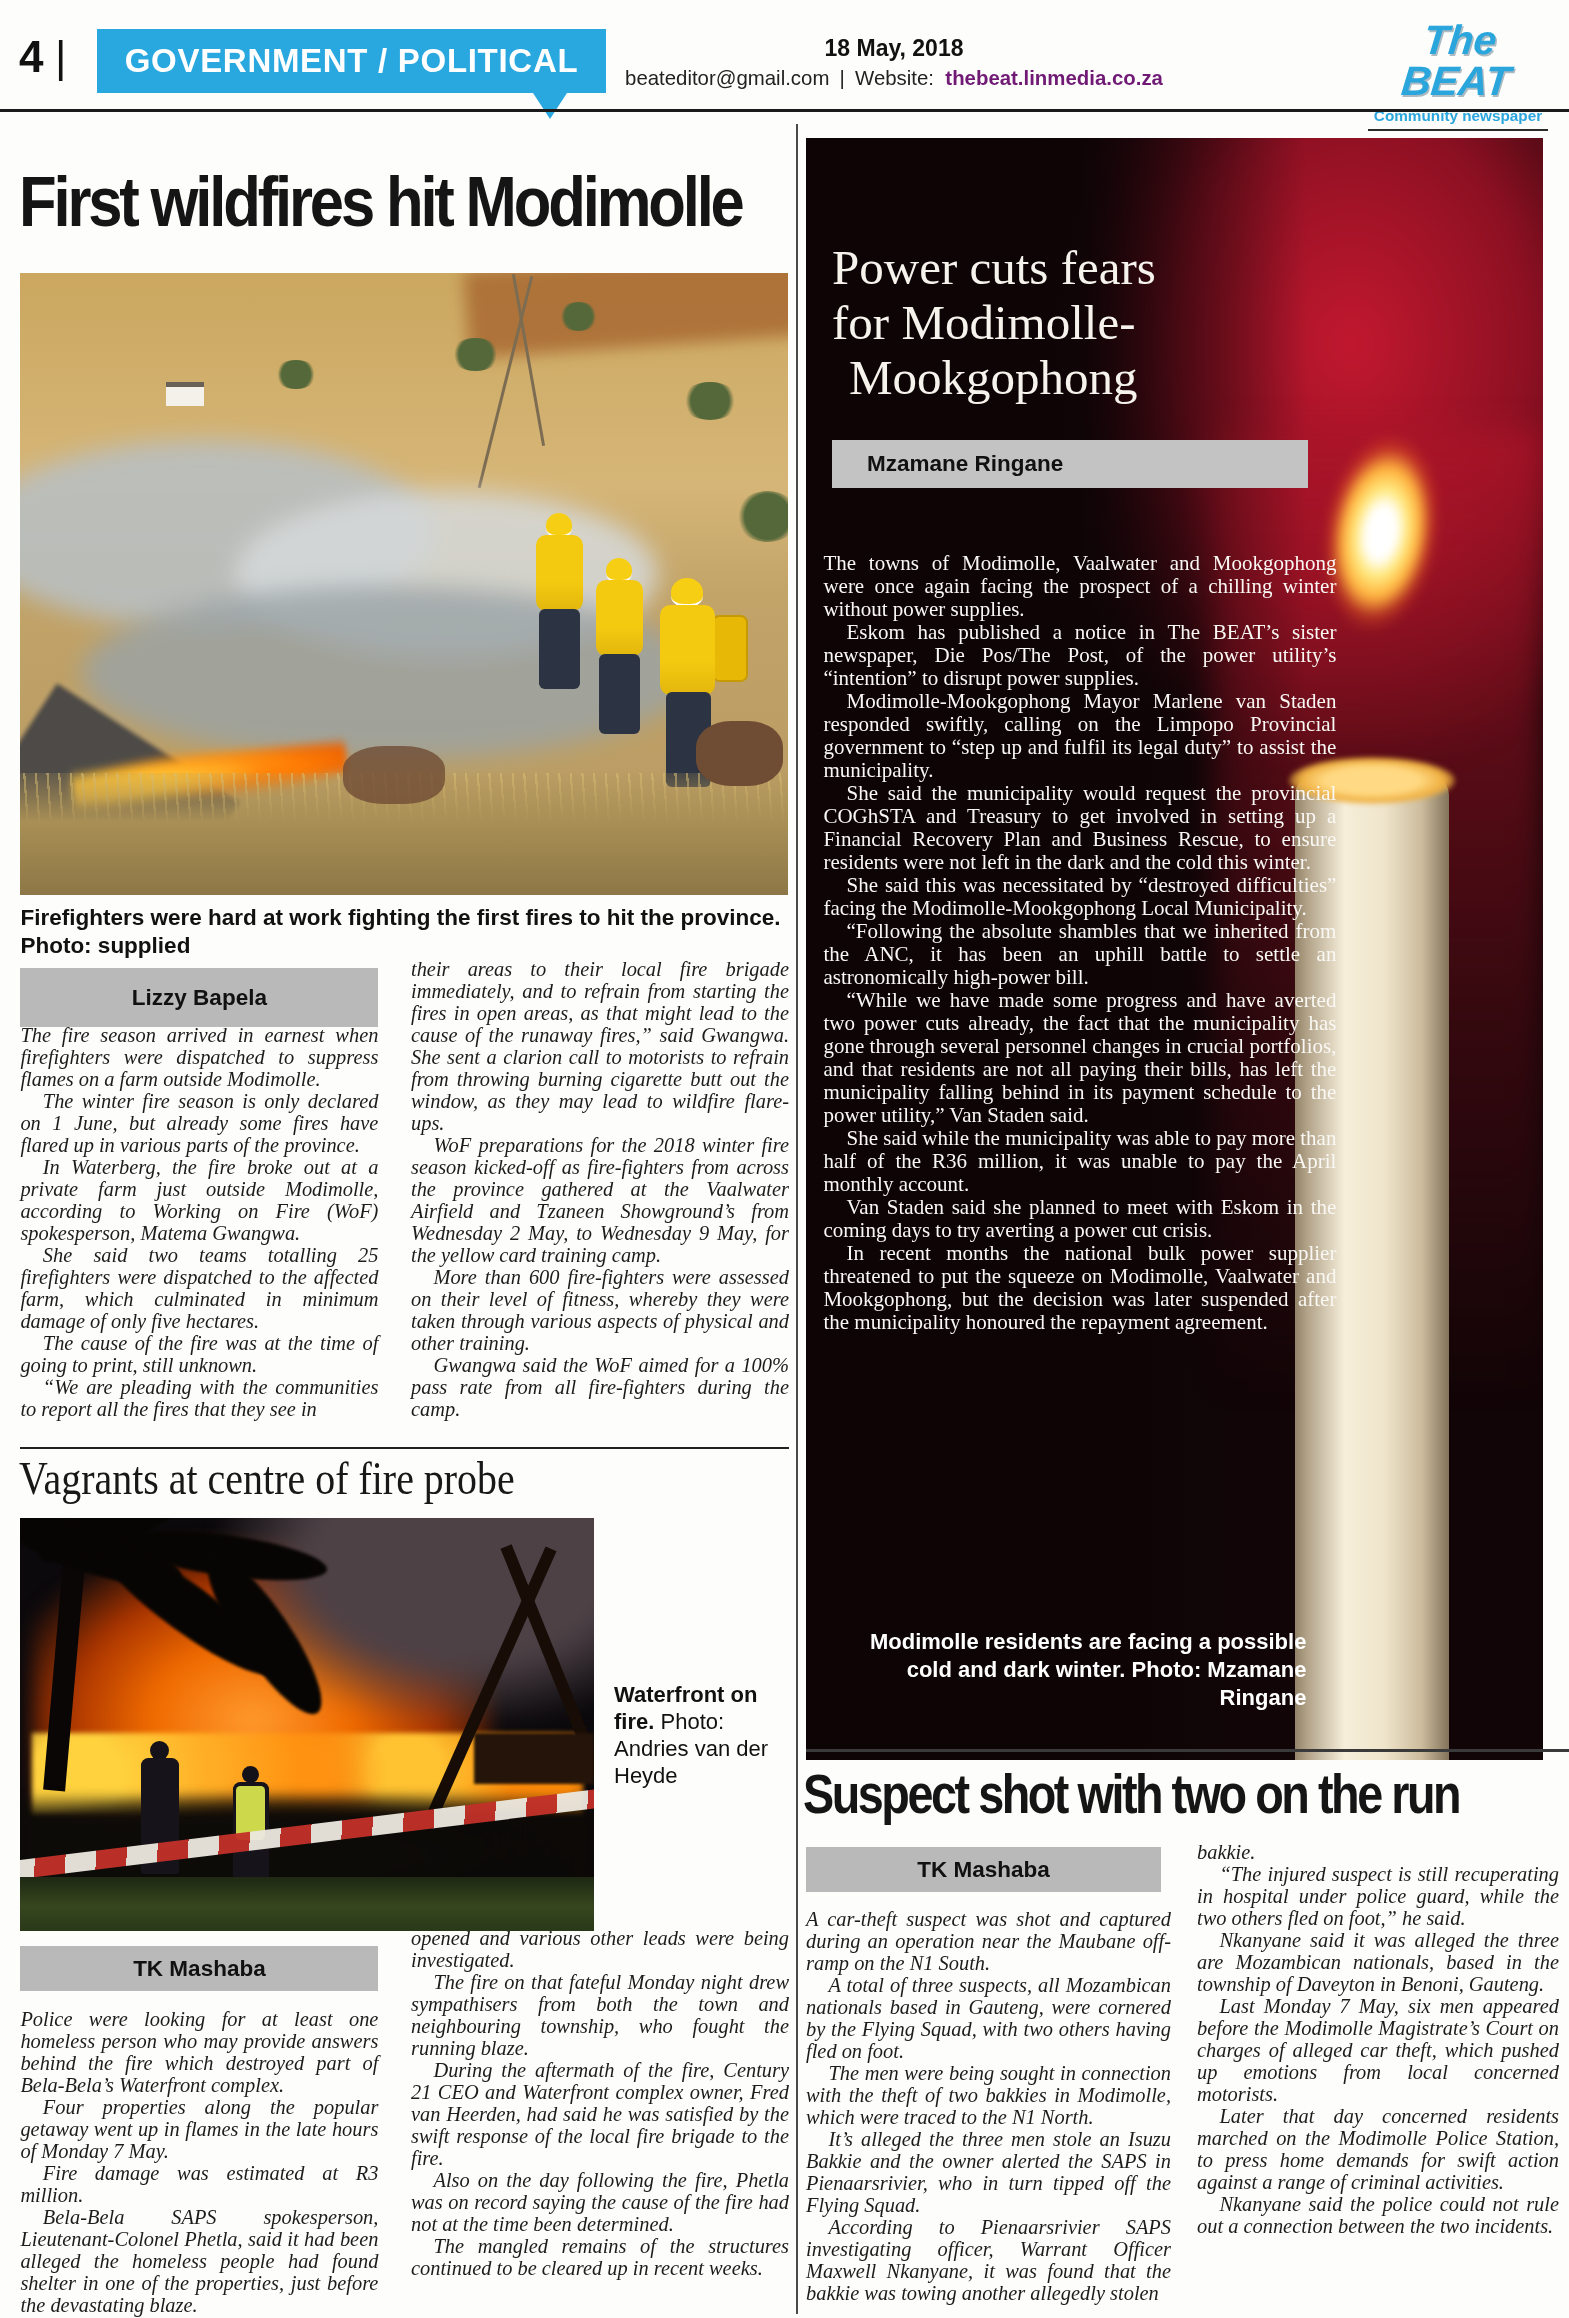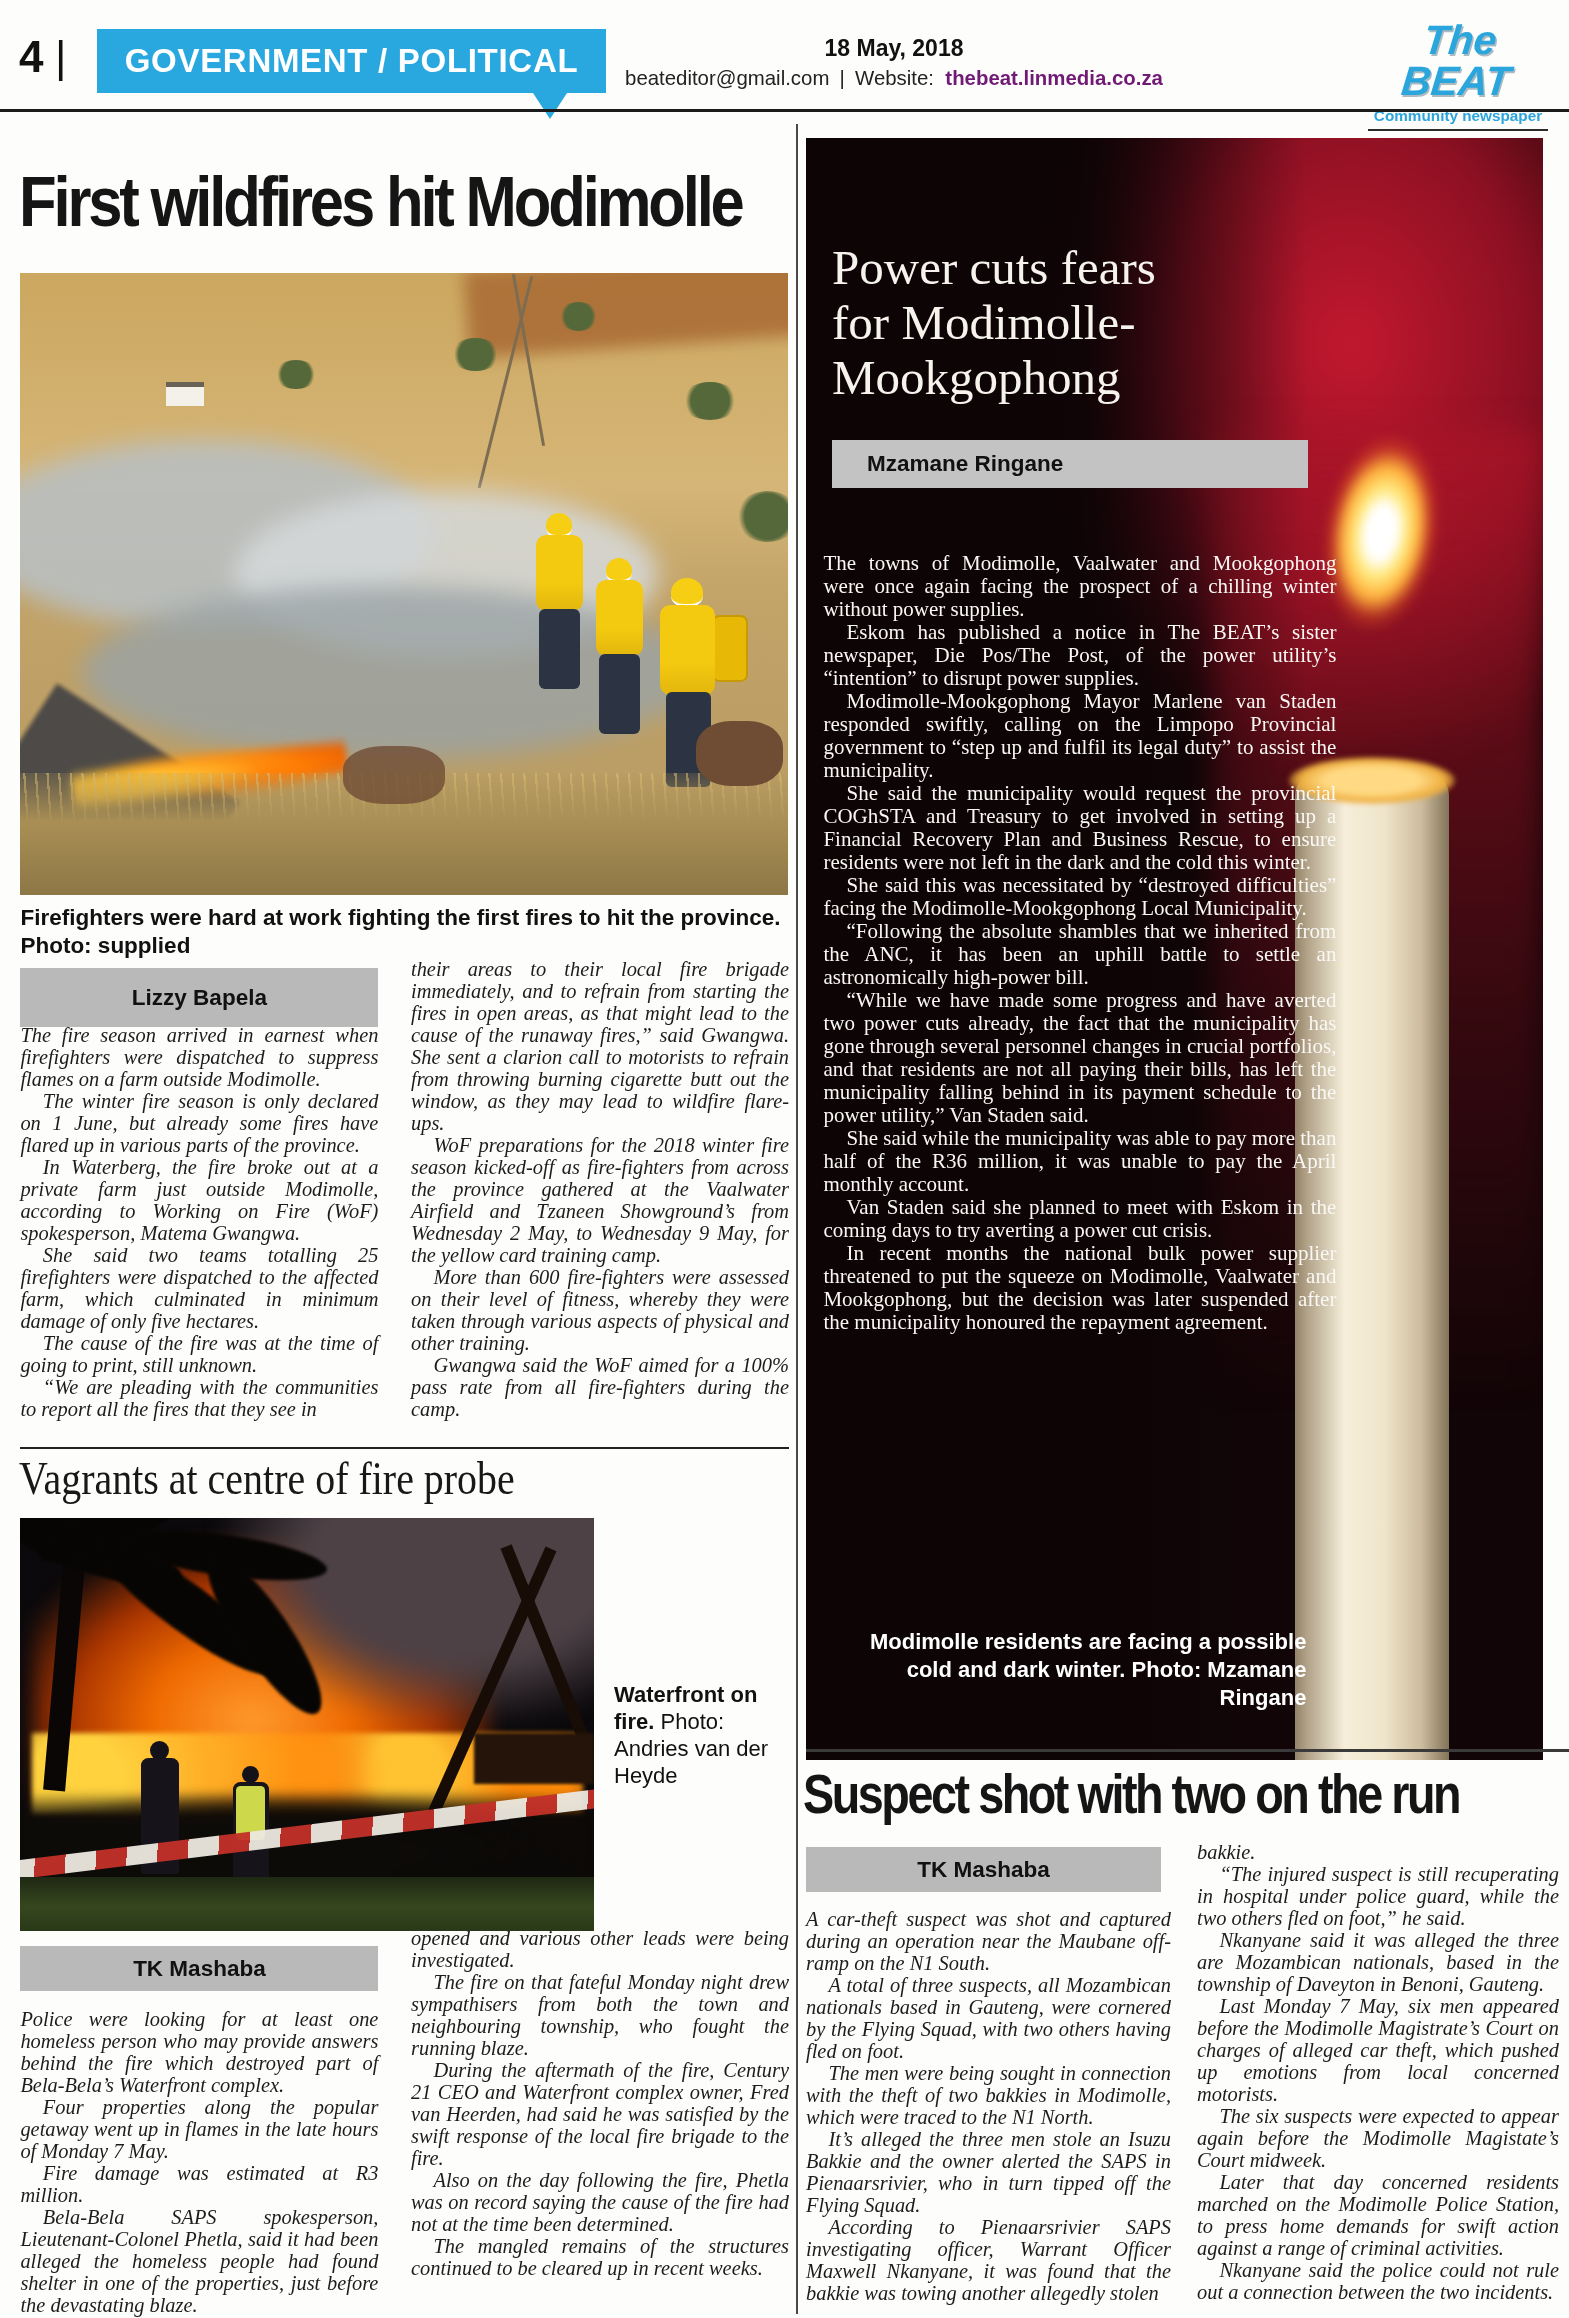--- a/index.html
+++ b/index.html
@@ -267,21 +267,21 @@
     <div class="abs pc-glow-top"></div>
     <div class="abs pc-glow-col"></div>
     <div class="abs pc-candle"></div>
     <div class="abs pc-rim"></div>
     <div class="abs pc-flame"></div>
     <div class="abs pc-shade"></div>
 
     <h2 class="abs pc-head" style="margin:0;">
       <span style="display:block;">Power cuts fears</span>
       <span style="display:block;">for Modimolle-</span>
-      <span style="display:block;">Mookgophong</span>
+      <span style="display:block;margin-left:17px;">Mookgophong</span>
     </h2>
 
     <div class="abs pc-byline">
       <span>Mzamane Ringane</span>
     </div>
 
     <div class="abs pc-text">
       <p>The towns of Modimolle, Vaalwater and Mookgophong were once again facing the prospect of a chilling winter without power supplies.</p>
       <p>Eskom has published a notice in The BEAT’s sister newspaper, Die Pos/The Post, of the power utility’s “intention” to disrupt power supplies.</p>
       <p>Modimolle-Mookgophong Mayor Marlene van Staden responded swiftly, calling on the Limpopo Provincial government to “step up and fulfil its legal duty” to assist the municipality.</p>
@@ -310,19 +310,18 @@
     <p>A total of three suspects, all Mozambican nationals based in Gauteng, were cornered by the Flying Squad, with two others having fled on foot.</p>
     <p>The men were being sought in connection with the theft of two bakkies in Modimolle, which were traced to the N1 North.</p>
     <p>It’s alleged the three men stole an Isuzu Bakkie and the owner alerted the SAPS in Pienaarsrivier, who in turn tipped off the Flying Squad.</p>
     <p>According to Pienaarsrivier SAPS investigating officer, Warrant Officer Maxwell Nkanyane, it was found that the bakkie was towing another allegedly stolen</p>
   </div>
   <div class="abs col bodytext" style="left:1197px;top:1841px;width:362px;">
     <p>bakkie.</p>
     <p>“The injured suspect is still recuperating in hospital under police guard, while the two others fled on foot,” he said.</p>
     <p>Nkanyane said it was alleged the three are Mozambican nationals, based in the township of Daveyton in Benoni, Gauteng.</p>
     <p>Last Monday 7 May, six men appeared before the Modimolle Magistrate’s Court on charges of alleged car theft, which pushed up emotions from local concerned motorists.</p>
-    <p>The six suspects were expected to appear again before the Modimolle Magistate’s Court midweek.</p>
     <p>Later that day concerned residents marched on the Modimolle Police Station, to press home demands for swift action against a range of criminal activities.</p>
     <p>Nkanyane said the police could not rule out a connection between the two incidents.</p>
   </div>
 
 </div>
 
 
 </body></html>

